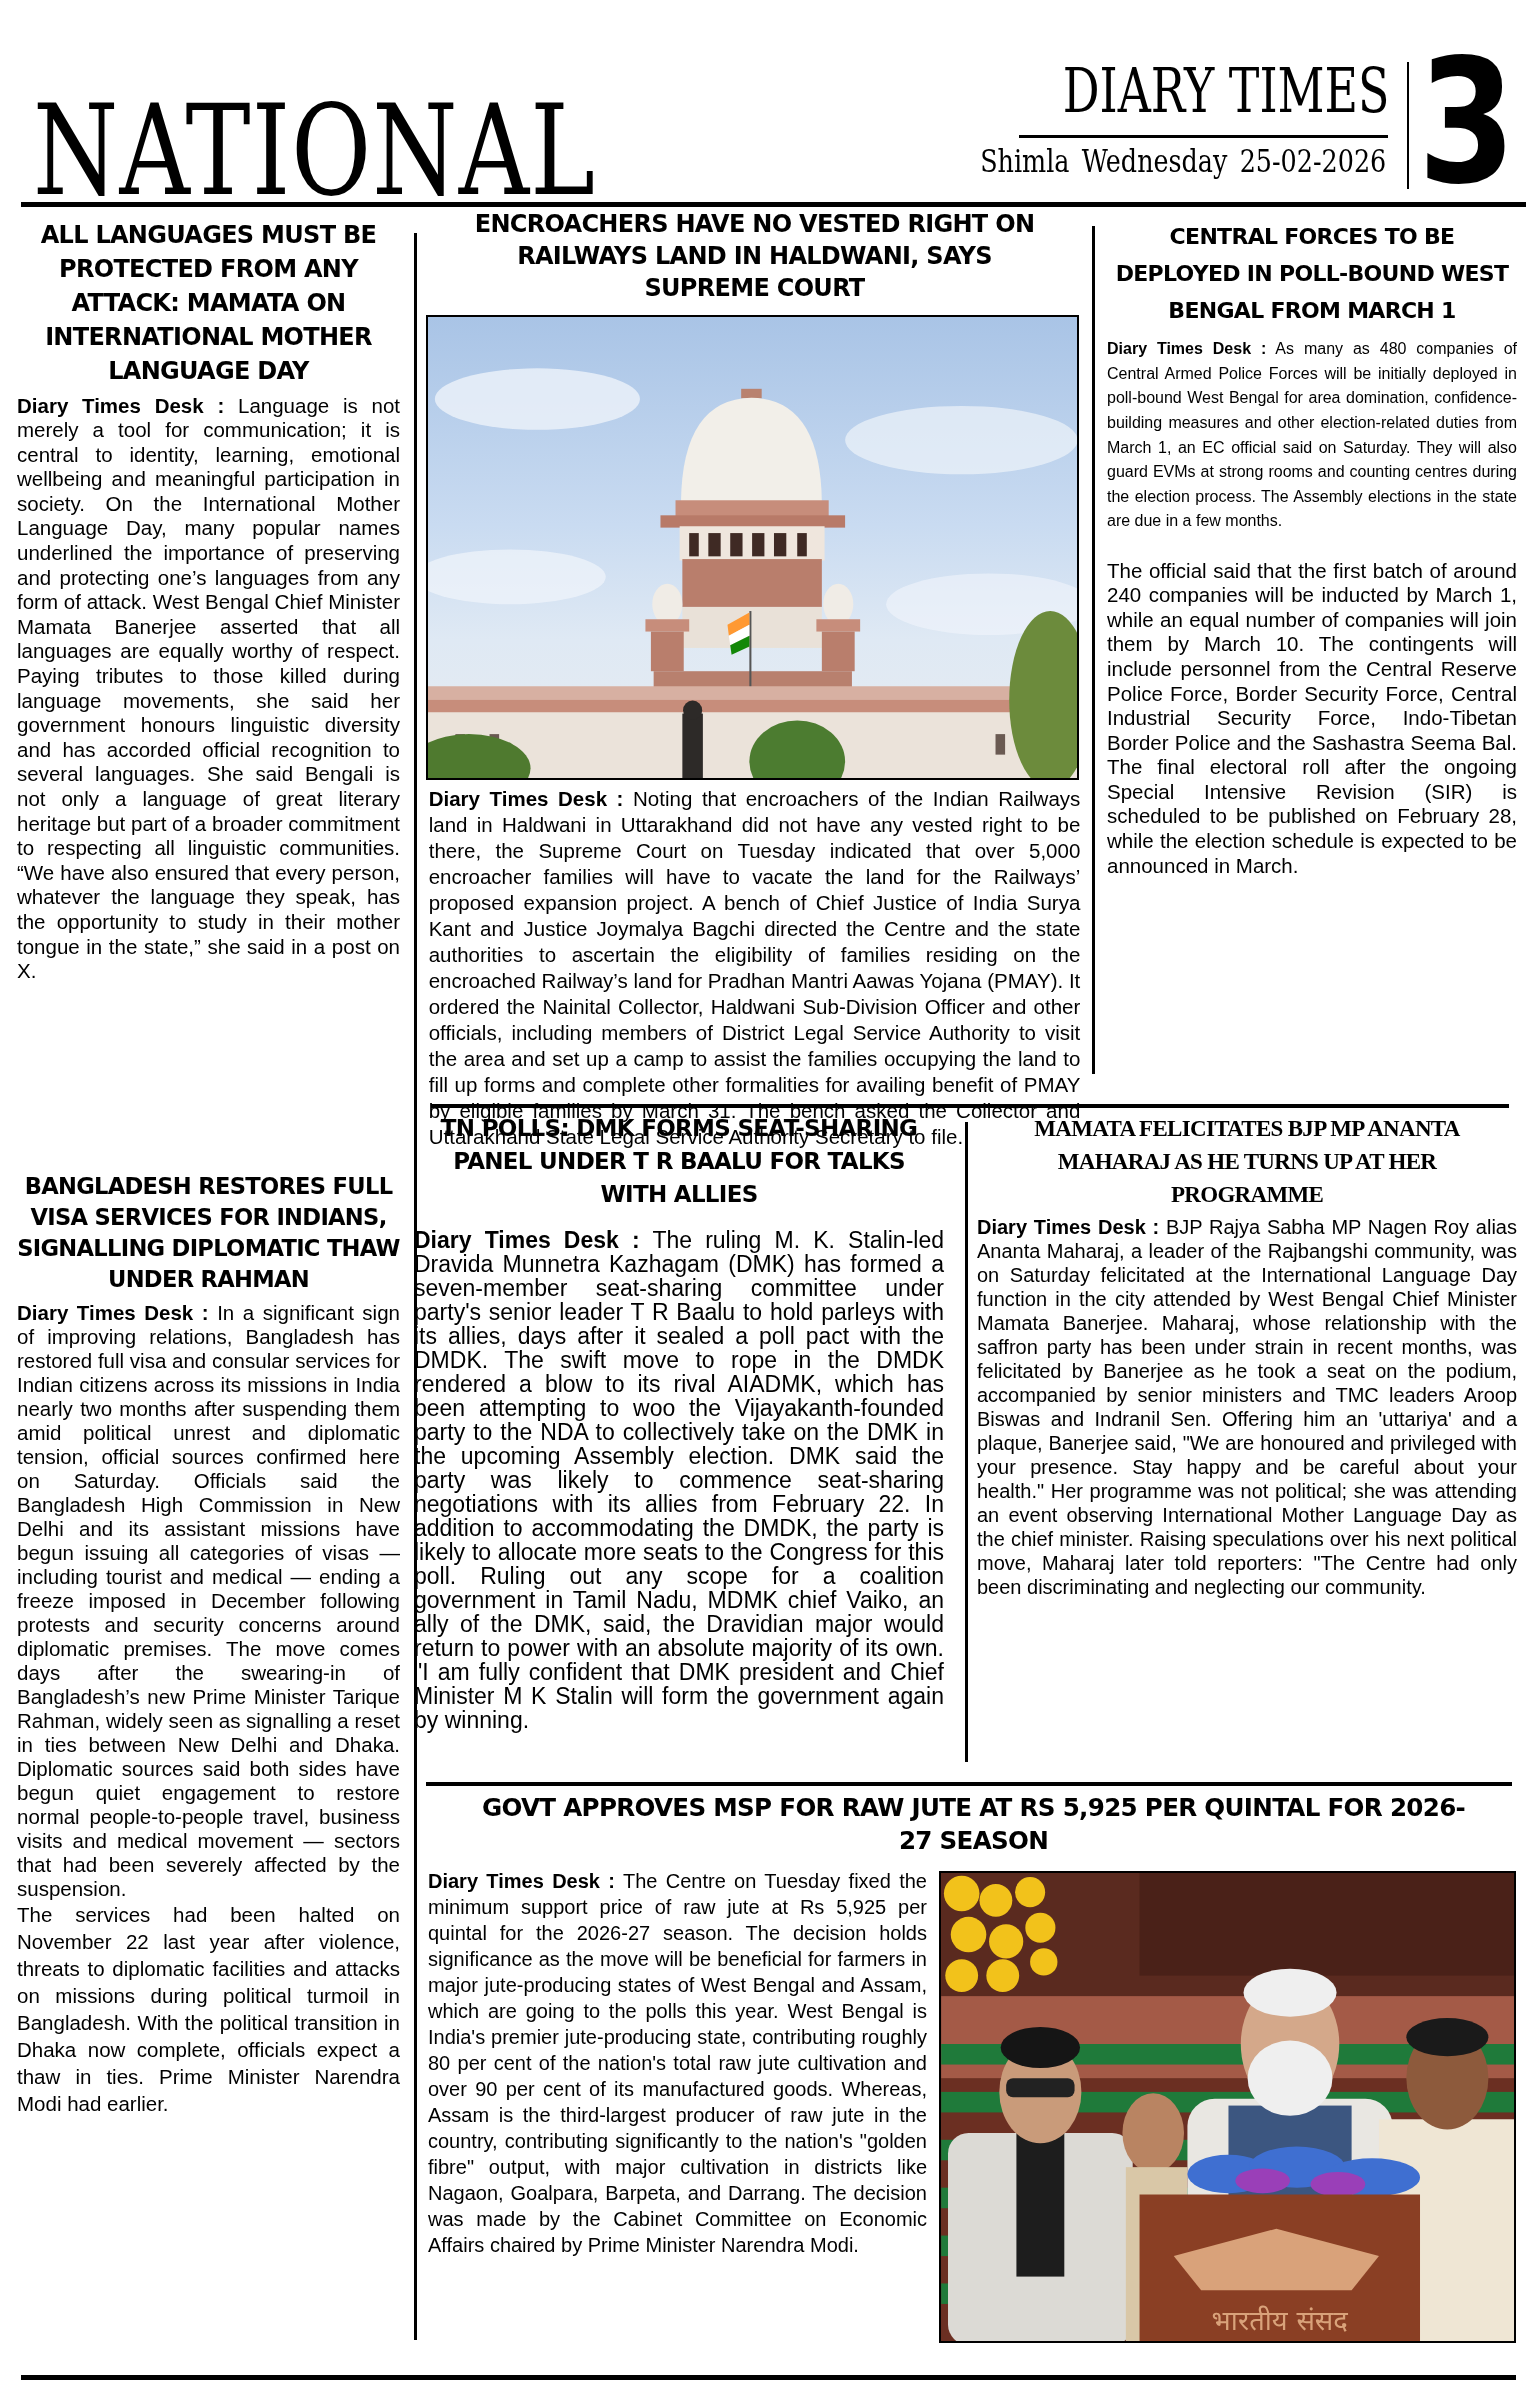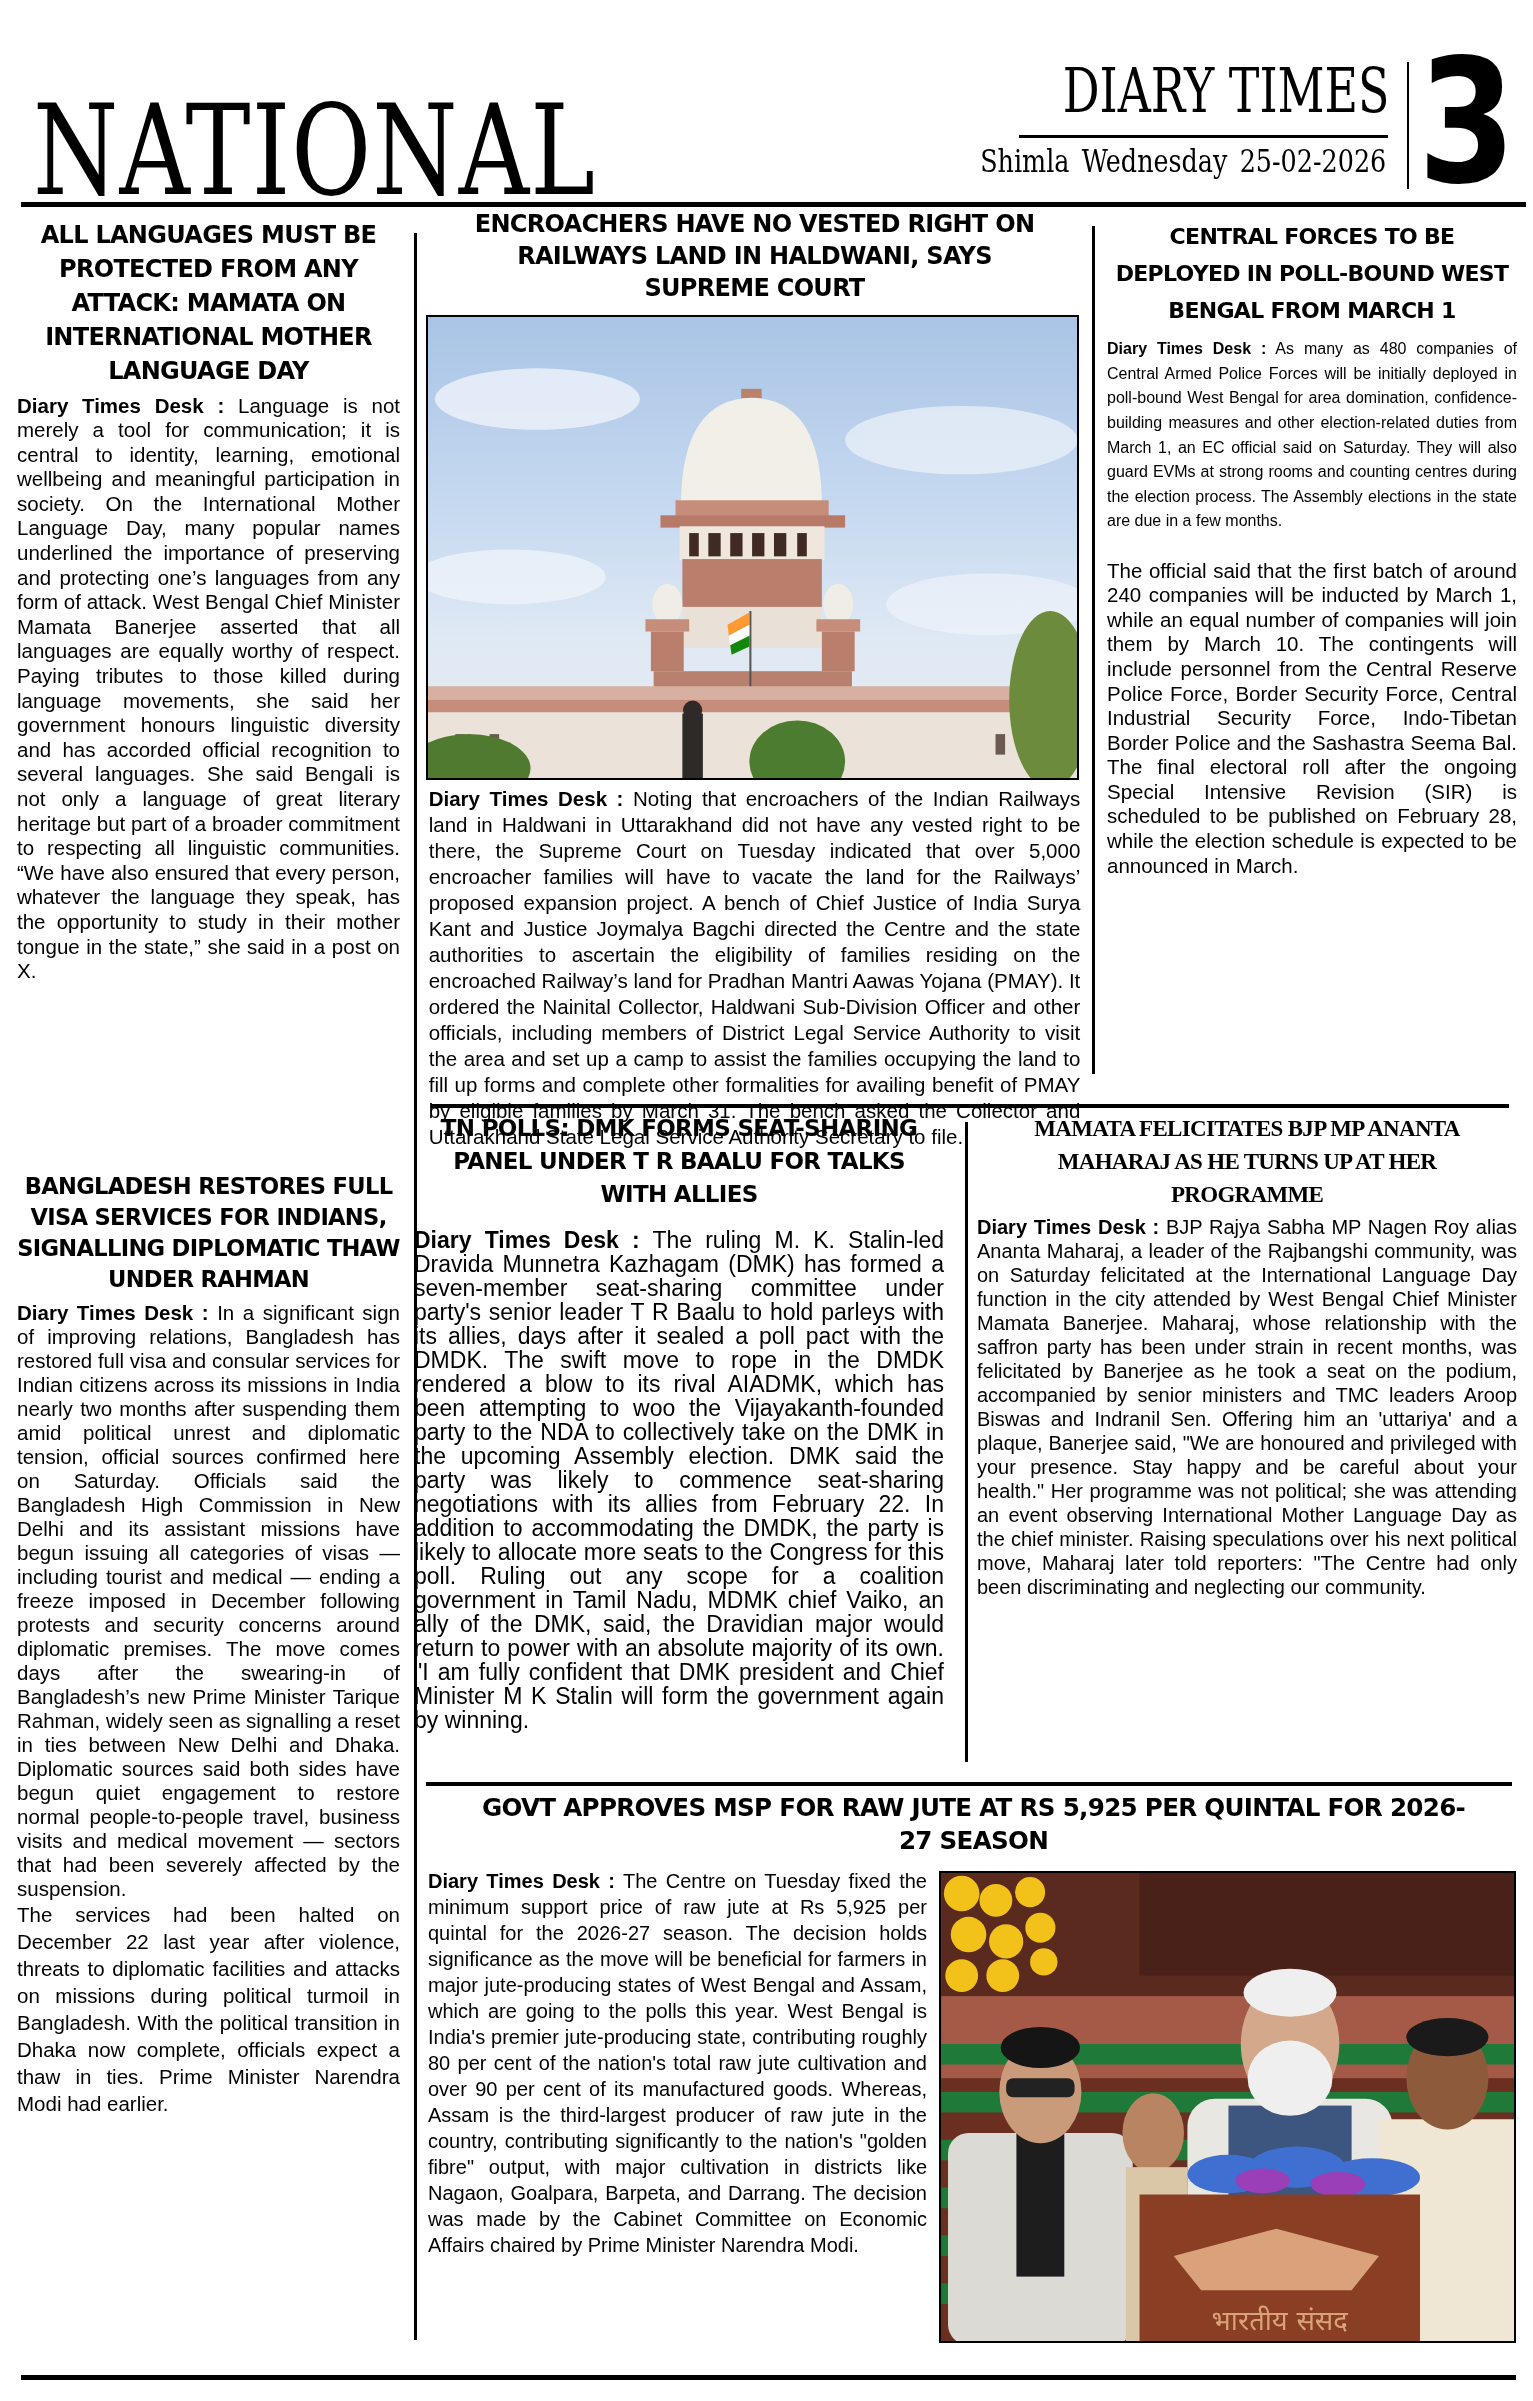--- a/index.html
+++ b/index.html
@@ -43,21 +43,21 @@
   <p class="body-text" style="font-size:20.5px; line-height:24.6px; margin-top:5.5px;">
     <b>Diary Times Desk :</b> <span>Language is not merely a tool for communication; it is central to identity, learning, emotional wellbeing and meaningful participation in society. On the International Mother Language Day, many popular names underlined the importance of preserving and protecting one’s languages from any form of attack. West Bengal Chief Minister Mamata Banerjee asserted that all languages are equally worthy of respect. Paying tributes to those killed during language movements, she said her government honours linguistic diversity and has accorded official recognition to several languages. She said Bengali is not only a language of great literary heritage but part of a broader commitment to respecting all linguistic communities. “We have also ensured that every person, whatever the language they speak, has the opportunity to study in their mother tongue in the state,” she said in a post on X.</span>
   </p>
 </article>
 
 <article class="col" style="left:17px; top:1171px; width:383px;">
   <h2 class="head" style="font-size:22.6px; line-height:31px;">BANGLADESH RESTORES FULL VISA SERVICES FOR INDIANS, SIGNALLING DIPLOMATIC THAW UNDER RAHMAN</h2>
   <p class="body-text" style="font-size:20.5px; line-height:24px; margin-top:5.5px;">
     <b>Diary Times Desk :</b> <span>In a significant sign of improving relations, Bangladesh has restored full visa and consular services for Indian citizens across its missions in India nearly two months after suspending them amid political unrest and diplomatic tension, official sources confirmed here on Saturday. Officials said the Bangladesh High Commission in New Delhi and its assistant missions have begun issuing all categories of visas — including tourist and medical — ending a freeze imposed in December following protests and security concerns around diplomatic premises. The move comes days after the swearing-in of Bangladesh’s new Prime Minister Tarique Rahman, widely seen as signalling a reset in ties between New Delhi and Dhaka. Diplomatic sources said both sides have begun quiet engagement to restore normal people-to-people travel, business visits and medical movement — sectors that had been severely affected by the suspension.</span>
   </p>
-  <p class="body-text" style="font-size:20.5px; line-height:27px;">The services had been halted on December 22 last year after violence, threats to diplomatic facilities and attacks on missions during political turmoil in Bangladesh. With the political transition in Dhaka now complete, officials expect a thaw in ties. Prime Minister Narendra Modi had earlier.</p>
+  <p class="body-text" style="font-size:20.5px; line-height:27px;">The services had been halted on November 22 last year after violence, threats to diplomatic facilities and attacks on missions during political turmoil in Bangladesh. With the political transition in Dhaka now complete, officials expect a thaw in ties. Prime Minister Narendra Modi had earlier.</p>
 </article>
 
 <article class="col" style="left:426px; top:208px; width:657px;">
   <h2 class="head" style="font-size:24px; line-height:32px; padding:0 27px;">ENCROACHERS HAVE NO VESTED RIGHT ON RAILWAYS LAND IN HALDWANI, SAYS SUPREME COURT</h2>
   <div class="photo" style="position:relative; margin-top:11px; width:653px; height:465px; background:linear-gradient(180deg,#a9c4e6 0%,#c9dbf1 45%,#dfe9f4 70%,#e8ecf0 100%);" title="Supreme Court of India building with dome and Indian flag">
     <svg width="653" height="465" viewBox="0 0 955 680">
       <ellipse cx="160" cy="120" rx="150" ry="45" fill="#eef3fa" opacity="0.8"></ellipse>
       <ellipse cx="780" cy="180" rx="170" ry="50" fill="#eef3fa" opacity="0.7"></ellipse>
       <ellipse cx="120" cy="380" rx="140" ry="40" fill="#f1f5fb" opacity="0.7"></ellipse>
       <ellipse cx="820" cy="420" rx="150" ry="45" fill="#f1f5fb" opacity="0.6"></ellipse>

